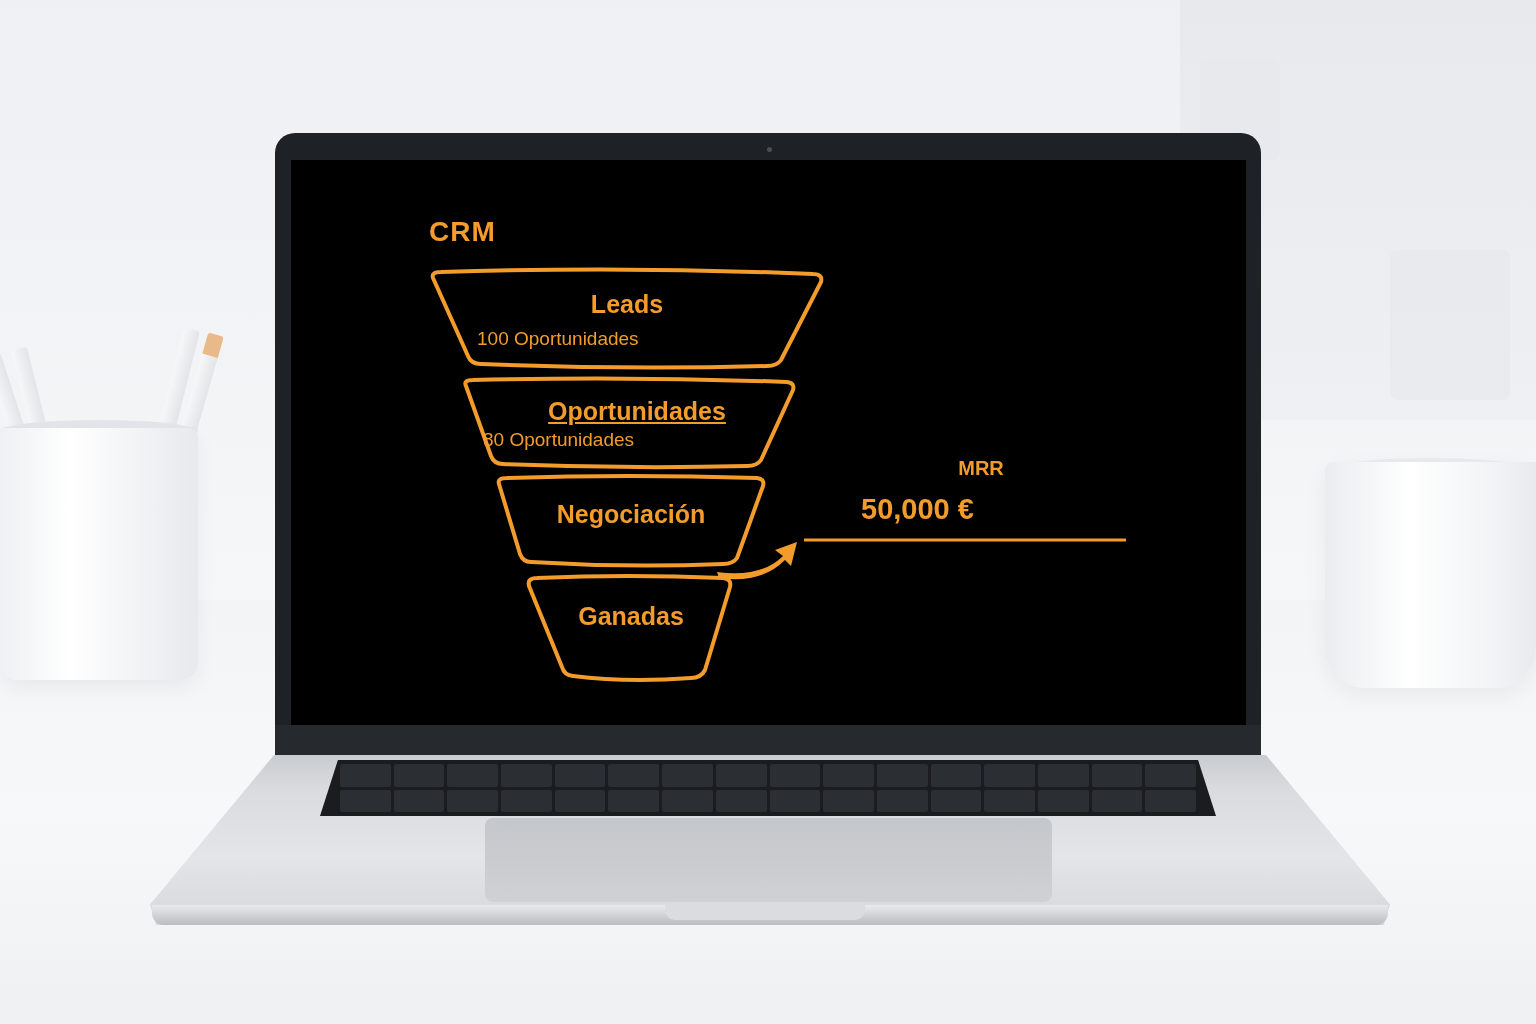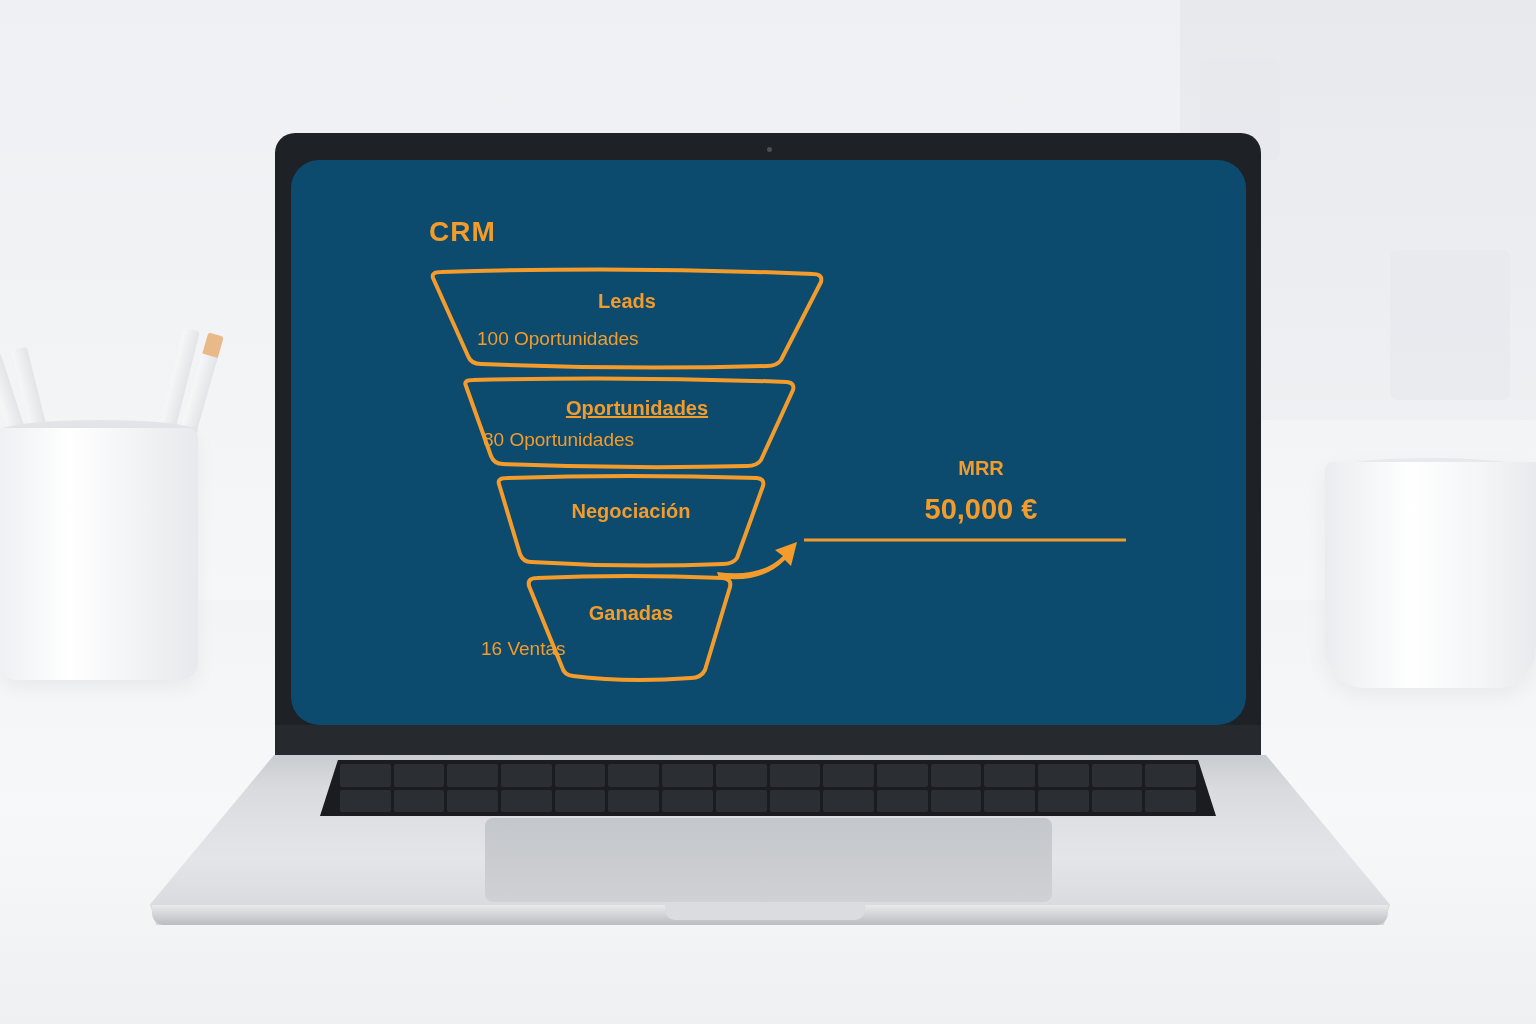--- a/index.html
+++ b/index.html
@@ -28,42 +28,42 @@
   .mug { position:absolute; left:1325px; top:462px; width:211px; height:226px;
     background: linear-gradient(90deg, #eaecef 0%, #ffffff 40%, #f4f5f7 75%, #e8eaed 100%);
     border-radius: 8px 0 40px 40px; box-shadow: 0 8px 22px rgba(0,0,0,.05); }
   .mug-rim { position:absolute; left:1325px; top:458px; width:211px; height:26px; border-radius:50%; background:#e9ebee; }
 
   
   .lid { position:absolute; left:275px; top:133px; width:986px; height:622px;
     background:#1e2126; border-radius:20px 20px 0 0; }
   .camera { position:absolute; left:767px; top:147px; width:5px; height:5px; border-radius:50%; background:#4a4e55; }
   .screen { position:absolute; left:291px; top:160px; width:955px; height:565px;
-    background:#0c4a6e; overflow:hidden;border-radius:28px; }
+    background:#000000; overflow:hidden; }
   .hinge { position:absolute; left:275px; top:725px; width:986px; height:30px; background:#26292e; }
   .base { position:absolute; left:150px; top:755px; width:1240px; height:170px;
     background: linear-gradient(180deg, #c9ccd0 0%, #d9dbde 20%, #e3e5e8 60%, #d5d7da 100%);
     clip-path: polygon(10% 0, 90% 0, 100% 88%, 99.5% 100%, .5% 100%, 0 88%); }
   .base-edge { position:absolute; left:152px; top:905px; width:1236px; height:20px;
     background: linear-gradient(180deg,#e9eaec,#b9bcc0); border-radius:0 0 12px 12px; }
   .base-notch { position:absolute; left:665px; top:900px; width:200px; height:20px; background:#dadcdf; border-radius:0 0 10px 10px; }
   .keyboard { position:absolute; left:320px; top:760px; width:896px; height:56px;
     background:#1a1c20; clip-path: polygon(2% 0, 98% 0, 100% 100%, 0 100%);
     display:grid; grid-template-columns: repeat(16, 1fr); gap:3px; padding:4px 20px; box-sizing:border-box; }
   .key { background:#2b2e33; border-radius:2px; }
   .trackpad { position:absolute; left:485px; top:818px; width:567px; height:84px;
     background: linear-gradient(180deg,#c4c7cb,#cfd1d4); border-radius:8px; }
 
   
   .crm-title { position:absolute; left:138px; top:56px; color:#f39c2c; font-weight:bold; font-size:28px; letter-spacing:1px; }
   .funnel-svg { position:absolute; left:0; top:0; }
-  .stage-label { position:absolute; text-align:center; color:#f39c2c; font-weight:bold; font-size:20px; }
+  .stage-label { position:absolute; text-align:center; color:#f39c2c; font-weight:bold; font-size:25px; }
   .stage-sub { position:absolute; color:#f39c2c; font-size:19px; }
   .mrr-title { position:absolute; left:610px; top:297px; width:160px; text-align:center; color:#f39c2c; font-weight:bold; font-size:20px; }
-  .mrr-value { position:absolute; left:570px; top:333px; width:240px; text-align:center; color:#f39c2c; font-weight:bold; font-size:29px; }
+  .mrr-value { position:absolute; left:570px; top:333px; width:240px; color:#f39c2c; font-weight:bold; font-size:29px; }
 </style>
 </head>
 <body>
 
 <div class="bg-blur-shelf"></div>
 <div class="bg-blur-box" style="left:1390px;top:250px;width:120px;height:150px;"></div>
 <div class="bg-blur-box" style="left:1200px;top:60px;width:80px;height:100px;"></div>
 <div class="desk"></div>
 
 <div>
@@ -138,17 +138,16 @@
 
   <div class="stage-label" style="left:186px;top:130px;width:300px;">Leads</div>
   <div class="stage-sub" style="left:186px;top:168px;width:300px;">100 Oportunidades</div>
 
   <div class="stage-label" style="left:196px;top:237px;width:300px;text-decoration:underline;">Oportunidades</div>
   <div class="stage-sub" style="left:192px;top:269px;width:300px;">80 Oportunidades</div>
 
   <div class="stage-label" style="left:190px;top:340px;width:300px;">Negociación</div>
 
   <div class="stage-label" style="left:190px;top:442px;width:300px;">Ganadas</div>
-  <div class="stage-sub" style="left:190px;top:478px;width:300px;">16 Ventas</div>
 
   <div class="mrr-title">MRR</div>
   <div class="mrr-value">50,000 €</div>
 </div>
 
 </body></html>

